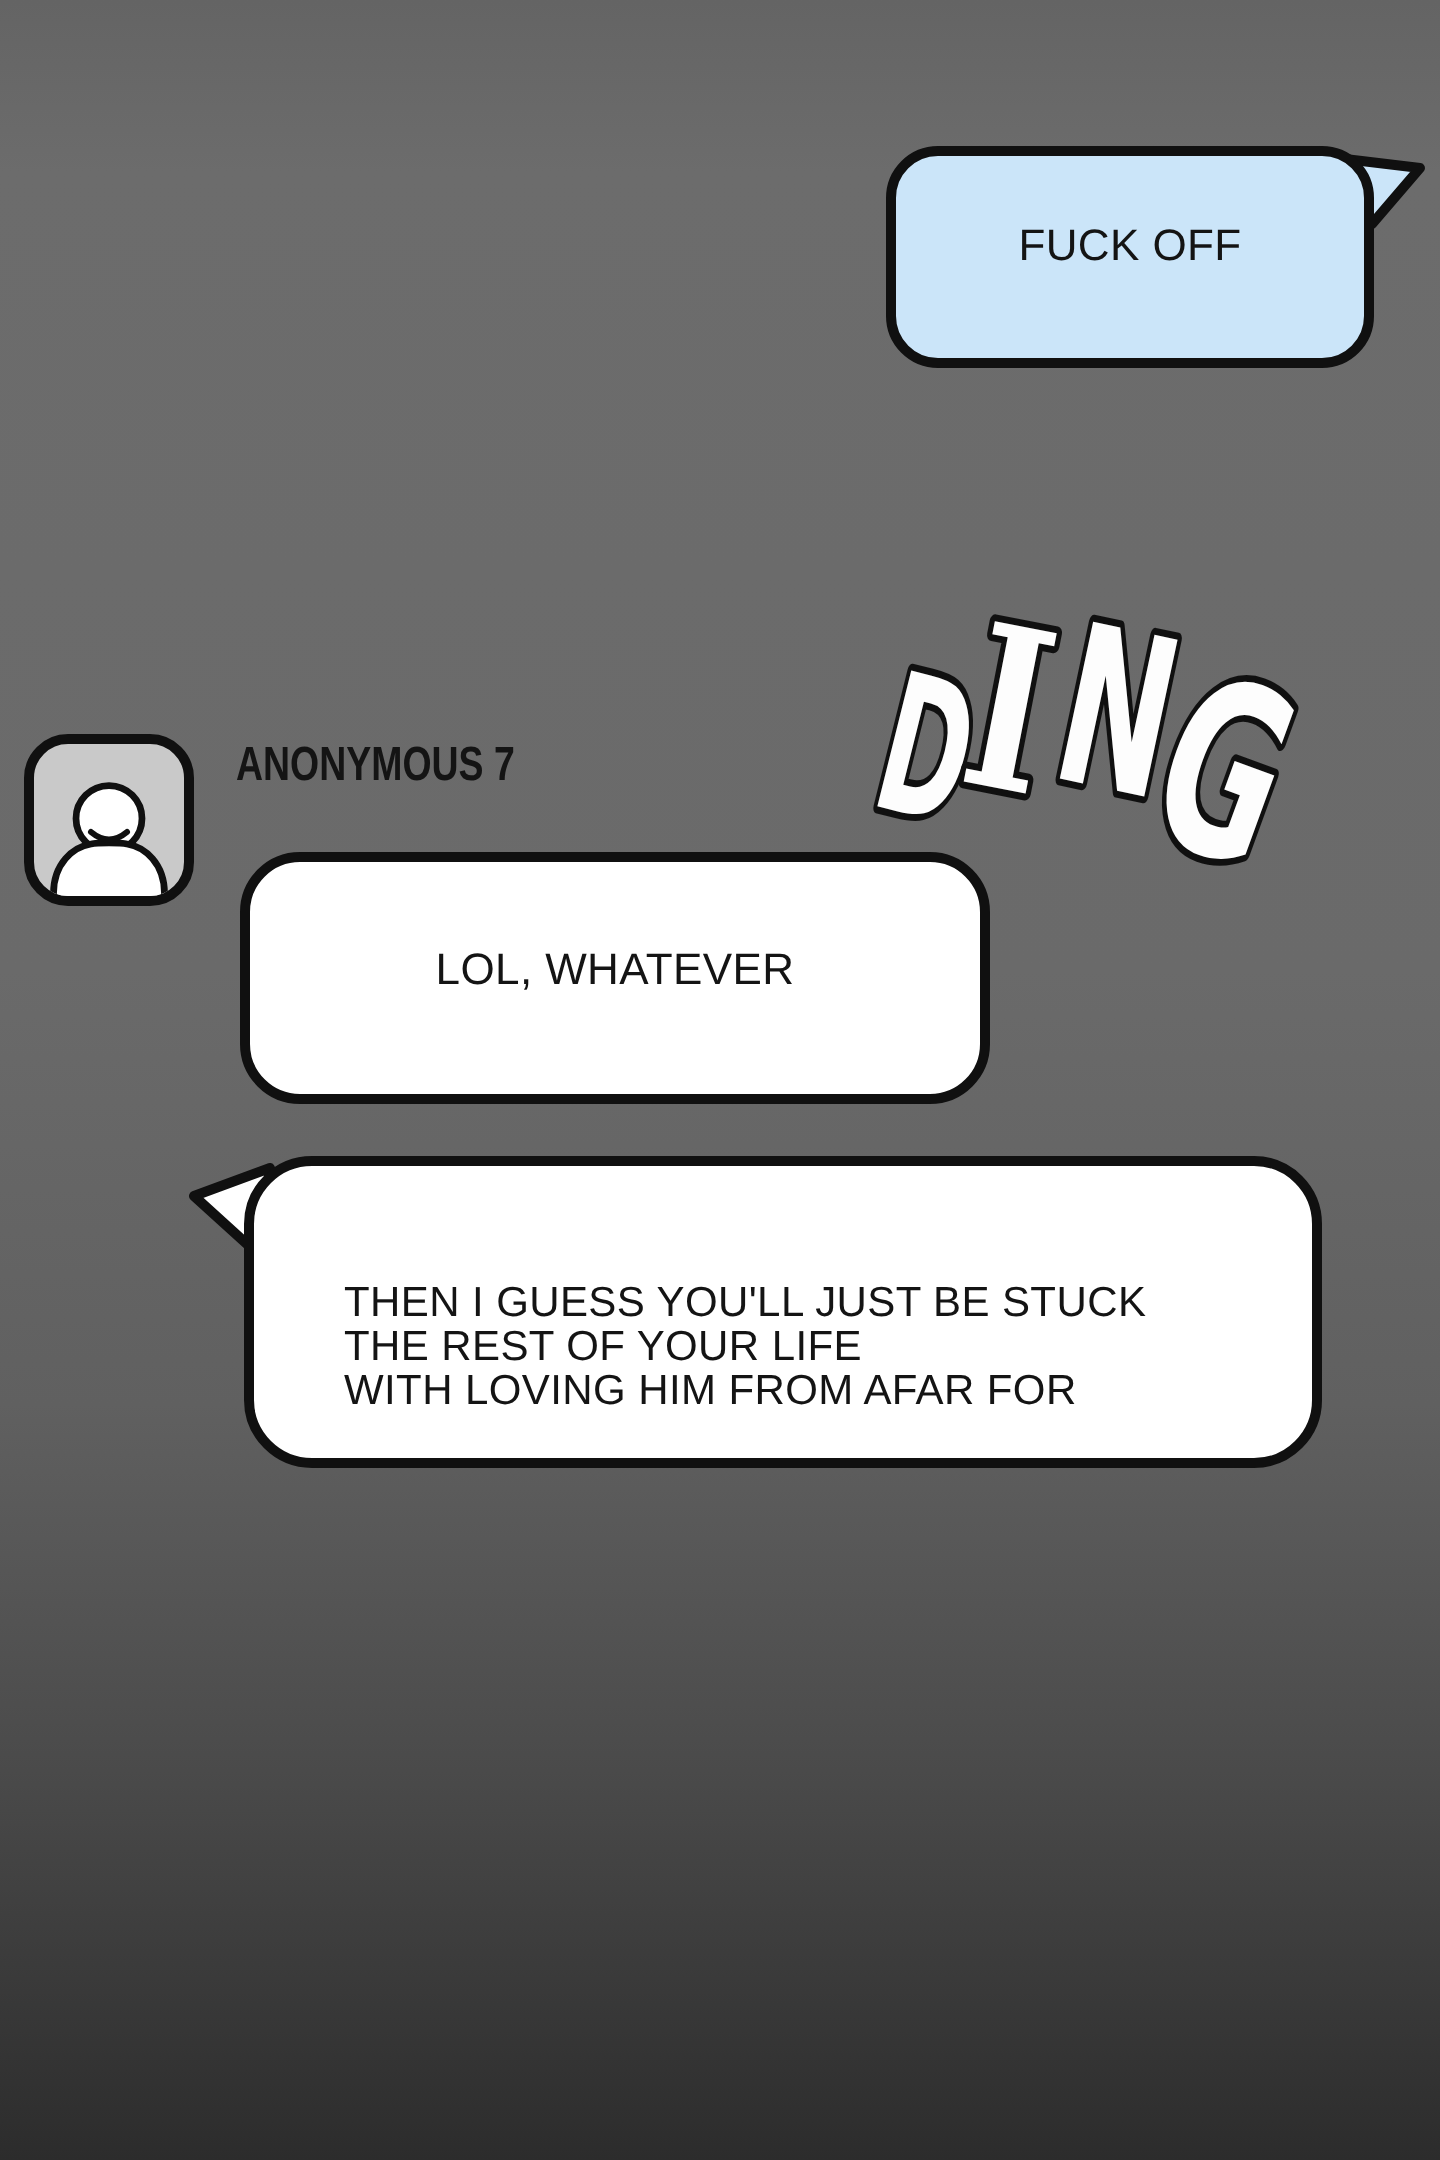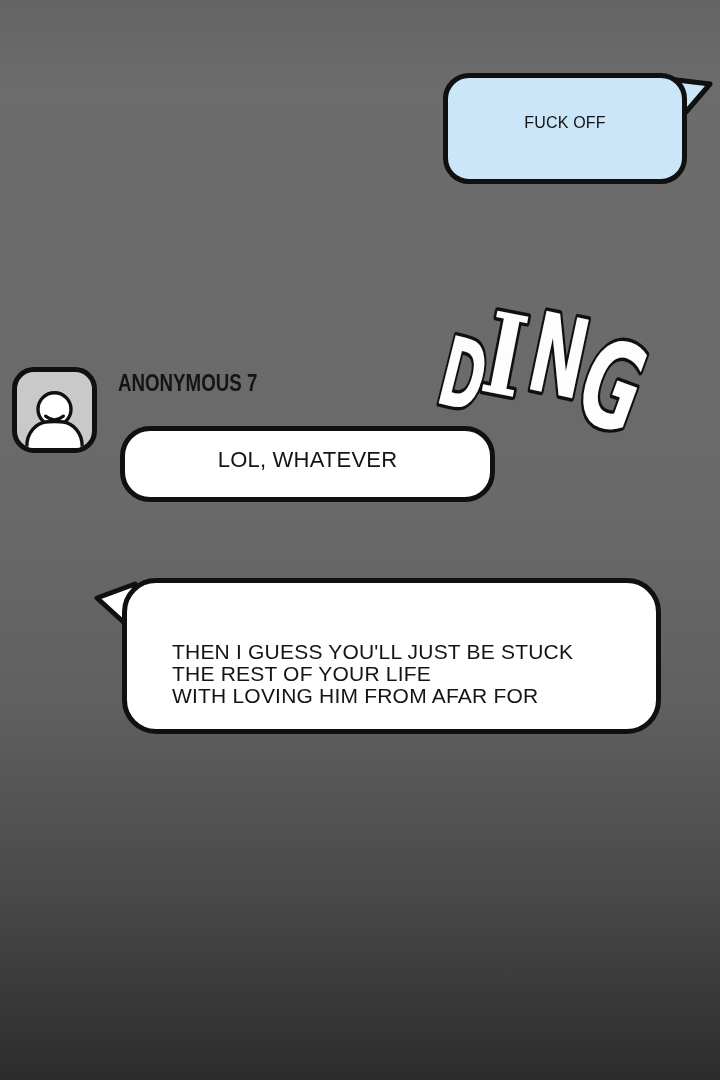--- a/index.html
+++ b/index.html
@@ -26,25 +26,25 @@
   }
   .bubble{
     position:absolute;
     border:5px solid var(--outline);
     color:var(--text);
     display:flex;align-items:center;justify-content:center;
   }
   .bubble-self{
     left:443px;top:73px;width:244px;height:111px;
     border-radius:26px;background:var(--self-bubble-fill);
-    font-size:16px;padding-bottom:12px;letter-spacing:.2px;
+    font-size:22px;padding-bottom:12px;letter-spacing:.2px;
   }
   .bubble-other{background:var(--other-bubble-fill);}
   .bubble-lol{
-    left:120px;top:426px;width:375px;height:76px;
+    left:120px;top:426px;width:375px;height:126px;
     border-radius:30px;font-size:22px;padding-bottom:8px;letter-spacing:.2px;
   }
   .bubble-long{
     left:122px;top:578px;width:539px;height:156px;
     border-radius:34px;
     align-items:center;justify-content:flex-start;
     padding:35px 20px 0 45px;
     font-size:21px;line-height:22px;letter-spacing:.2px;
   }
   .tail{position:absolute;overflow:visible;}

